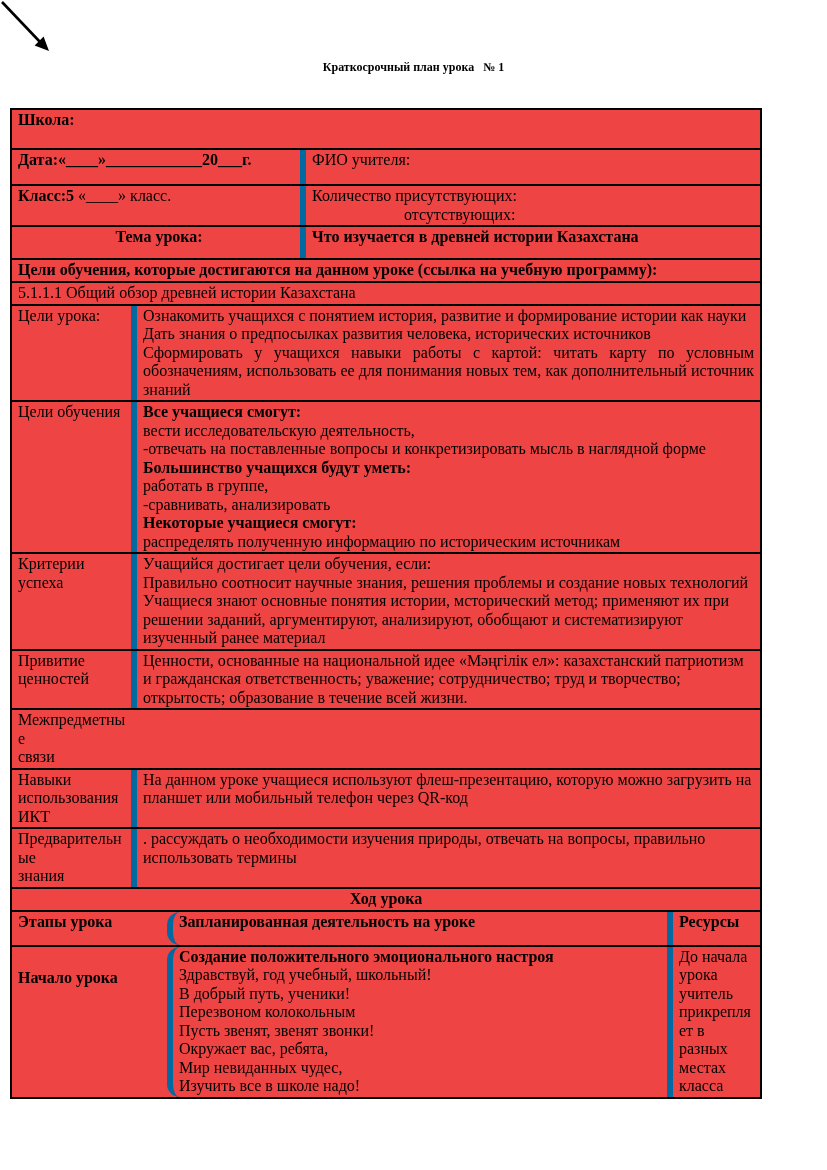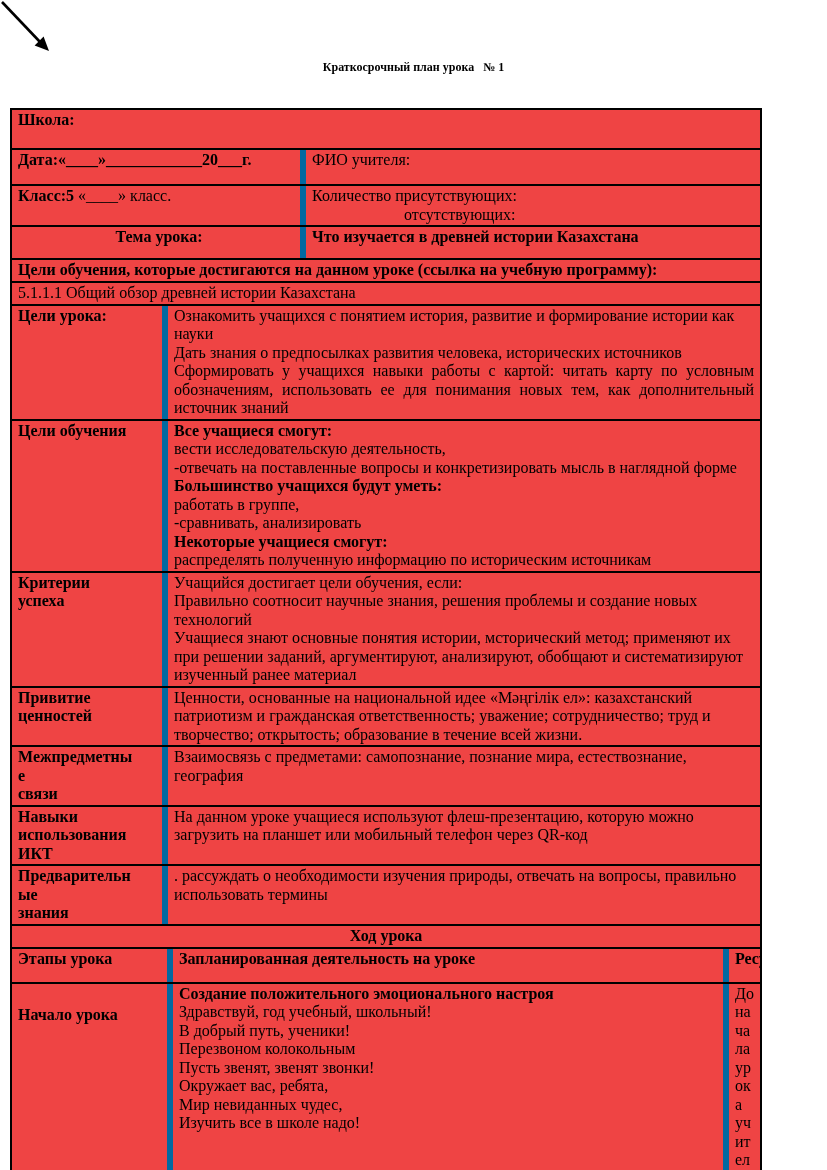--- a/index.html
+++ b/index.html
@@ -23,25 +23,25 @@
     border: 2px solid #000; background: #ef4444;
   }
   .row { display: flex; border-top: 2px solid #000; align-items: stretch; }
   .row:first-child { border-top: none; }
   .cell { padding: 1px 6px; overflow: hidden; }
   .cl { border-left: 6px solid #0369a1; }
   
   .w-a1 { width: 288px; flex: none; }
   .w-a2 { flex: 1; }
   
-  .w-b1 { width: 150px; flex: none; font-weight: bold; white-space: pre-line; }
+  .w-b1 { width: 119px; flex: none; font-weight: normal; white-space: pre-line; }
   .w-b2 { flex: 1; }
   
   .w-c1 { width: 155px; flex: none; }
-  .w-c2 { width: 556px; flex: none; }
+  .w-c2 { width: 500px; flex: none; border-radius: 13px; }
   .w-c3 { flex: 1; }
   .h-school { min-height: 38px; }
   .h-date   { min-height: 36px; }
   .h-class  { min-height: 39px; }
   .h-topic  { min-height: 33px; }
   .h-objh   { min-height: 23px; }
   .h-objr   { min-height: 19px; }
   .h-hod    { min-height: 23px; }
   .h-hdr    { min-height: 35px; }
   .center { text-align: center; }
@@ -134,23 +134,20 @@
 ценностей</div>
     <div class="cell w-b2 cl">
       <div>Ценности, основанные на национальной идее «Мәңгілік ел»: казахстанский патриотизм и гражданская ответственность; уважение; сотрудничество; труд и творчество; открытость; образование в течение всей жизни.</div>
     </div>
   </div>
 
   <div class="row">
     <div class="cell w-b1">Межпредметны
 е
 связи</div>
-    <div class="cell w-b2 cl">
-      <div>Взаимосвязь с предметами: самопознание, познание мира, естествознание, география</div>
-    </div>
   </div>
 
   <div class="row">
     <div class="cell w-b1">Навыки
 использования
 ИКТ</div>
     <div class="cell w-b2 cl">
       <div>На данном уроке учащиеся используют флеш-презентацию, которую можно загрузить на планшет или мобильный телефон через QR-код</div>
     </div>
   </div>

